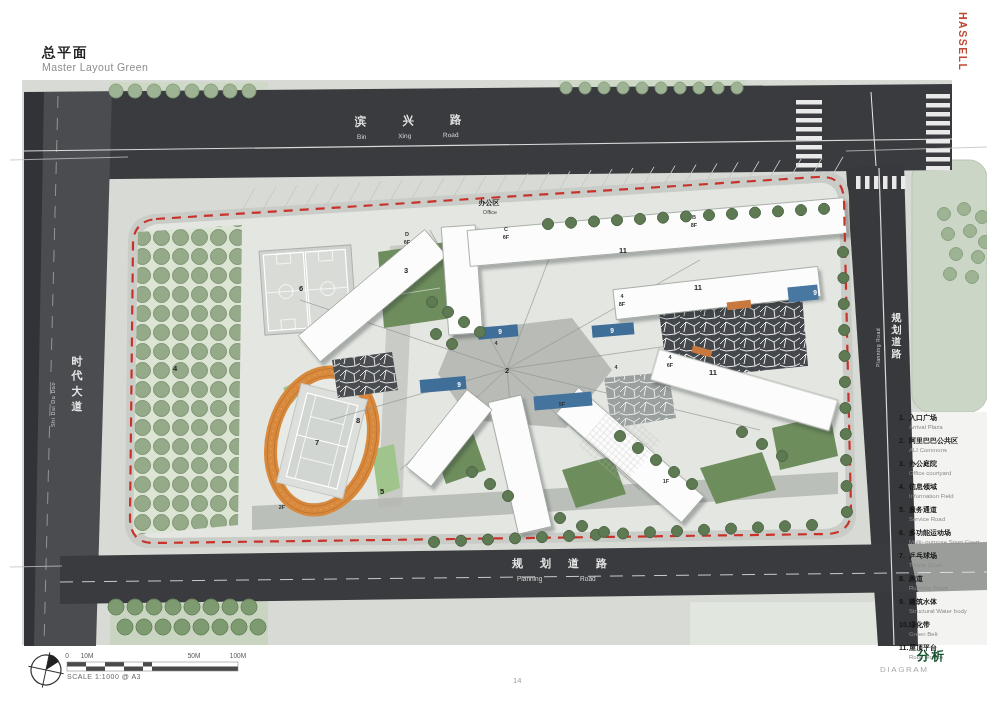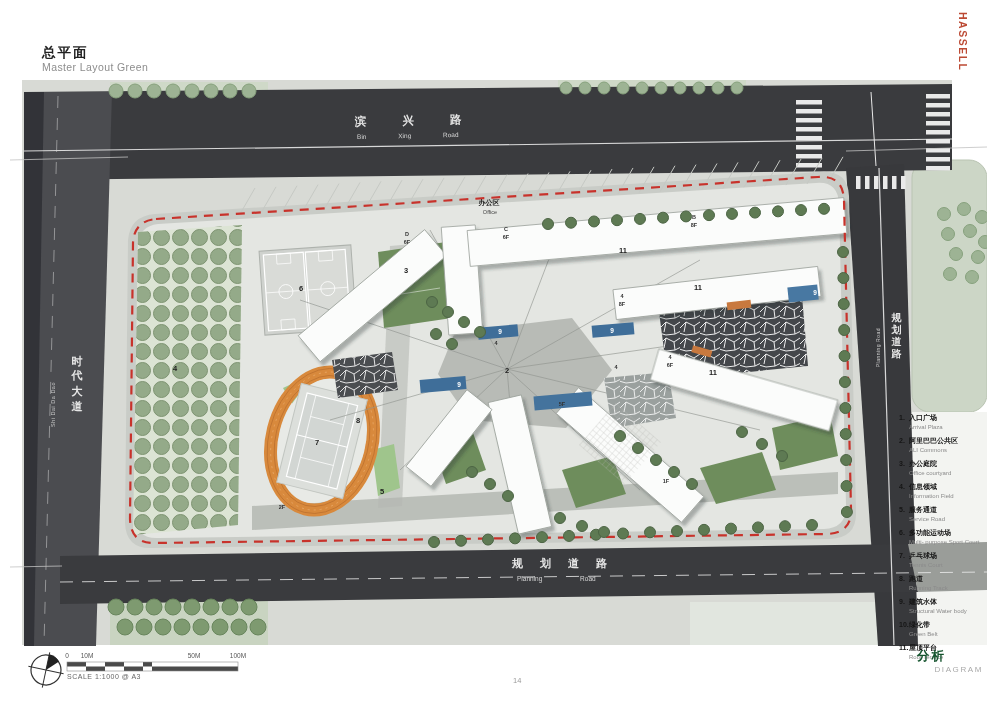--- a/index.html
+++ b/index.html
@@ -32,21 +32,21 @@
   .ml{position:absolute;transform:translate(-50%,-50%);font-size:7.5px;font-weight:bold;color:#1c1c1c;white-space:nowrap;}
   .ml.sm{font-size:5.5px;font-weight:600;color:#333;}
   .ml.wt{font-size:6.5px;color:#fff;}
   .ml.zh{font-size:7px;}
   .ml.en{font-size:5.5px;font-weight:400;color:#444;}
   
   .scale-tick{font-size:6.5px;color:#555;transform:translateX(-50%);}
   .scale-caption{left:67px;top:673px;font-size:7px;color:#666;letter-spacing:.5px;}
   .page-num{left:489px;top:676px;font-size:7.5px;color:#9a9a9a;margin-left:24px;}
   .section-zh{left:880px;top:648px;width:103px;text-align:center;font-size:12.5px;font-weight:bold;color:#14532d;letter-spacing:2px;}
-  .section-en{left:880px;top:665px;width:103px;text-align:right;font-size:8px;color:#a9a9a9;letter-spacing:1.6px;}
+  .section-en{left:880px;top:665px;width:103px;text-align:left;font-size:8px;color:#a9a9a9;letter-spacing:1.6px;}
 </style>
 </head>
 <body>
 
 <div id="page">
 
   <svg id="plan-svg" viewBox="0 0 987 703" xmlns="http://www.w3.org/2000/svg">
     <defs>
       <pattern id="p-belt" width="19" height="19" patternUnits="userSpaceOnUse">
         <circle cx="9.5" cy="9.5" r="8" fill="#94aa89" stroke="#7d9371" stroke-width="1"></circle>

